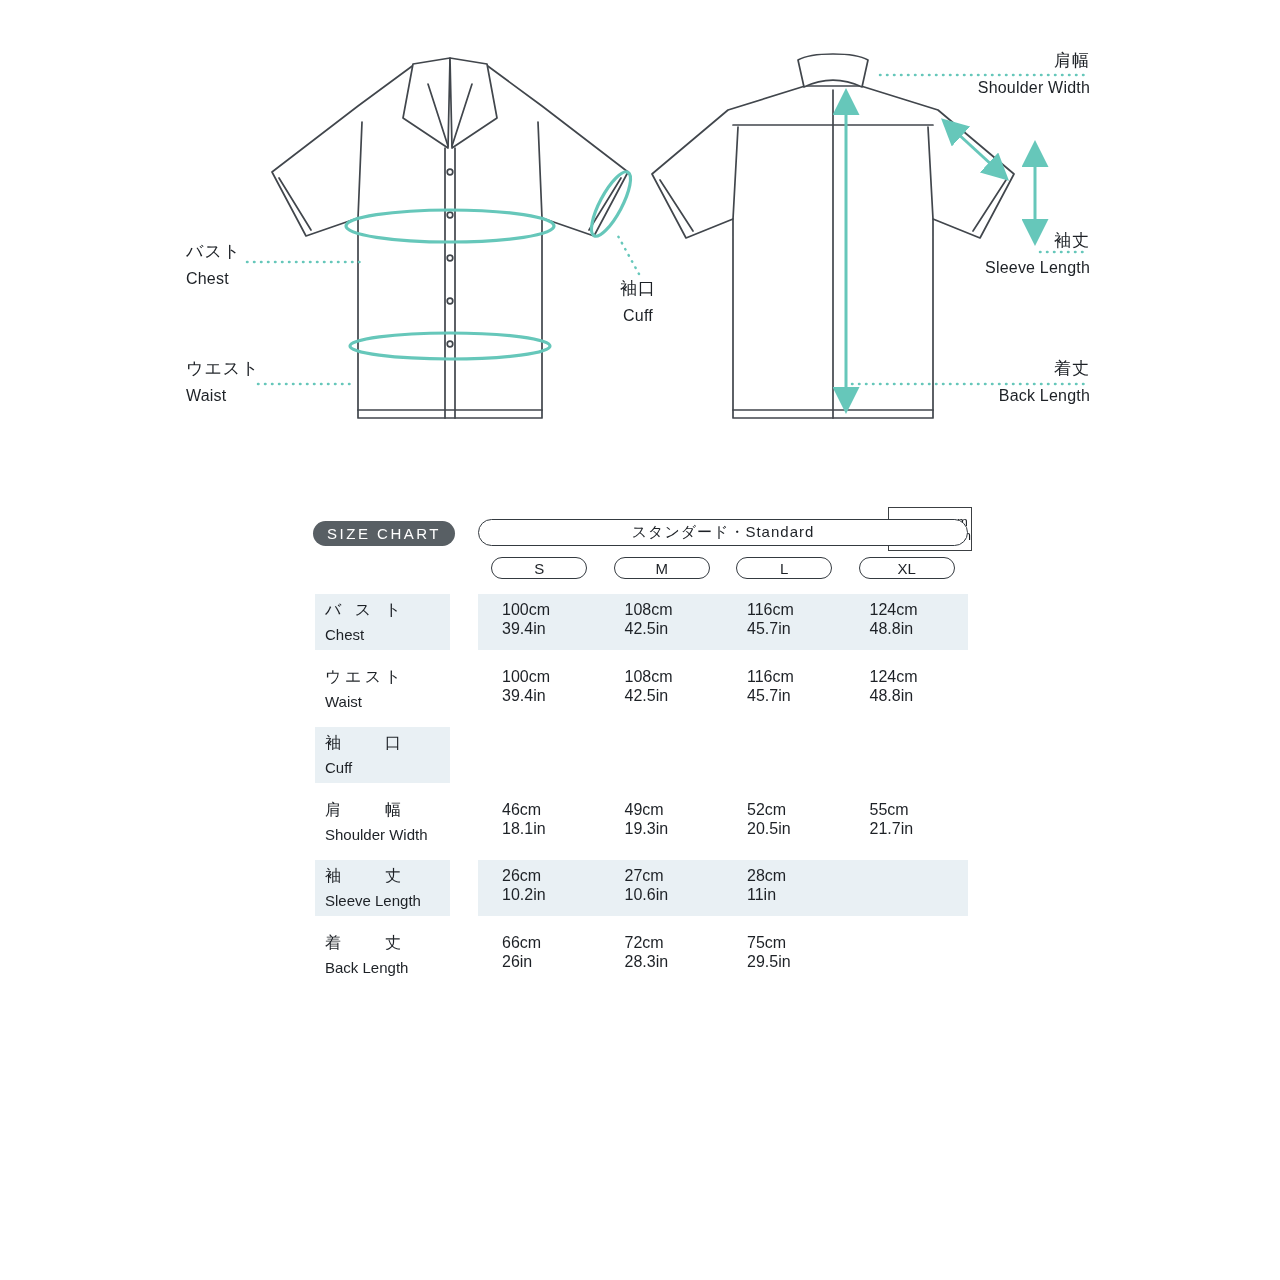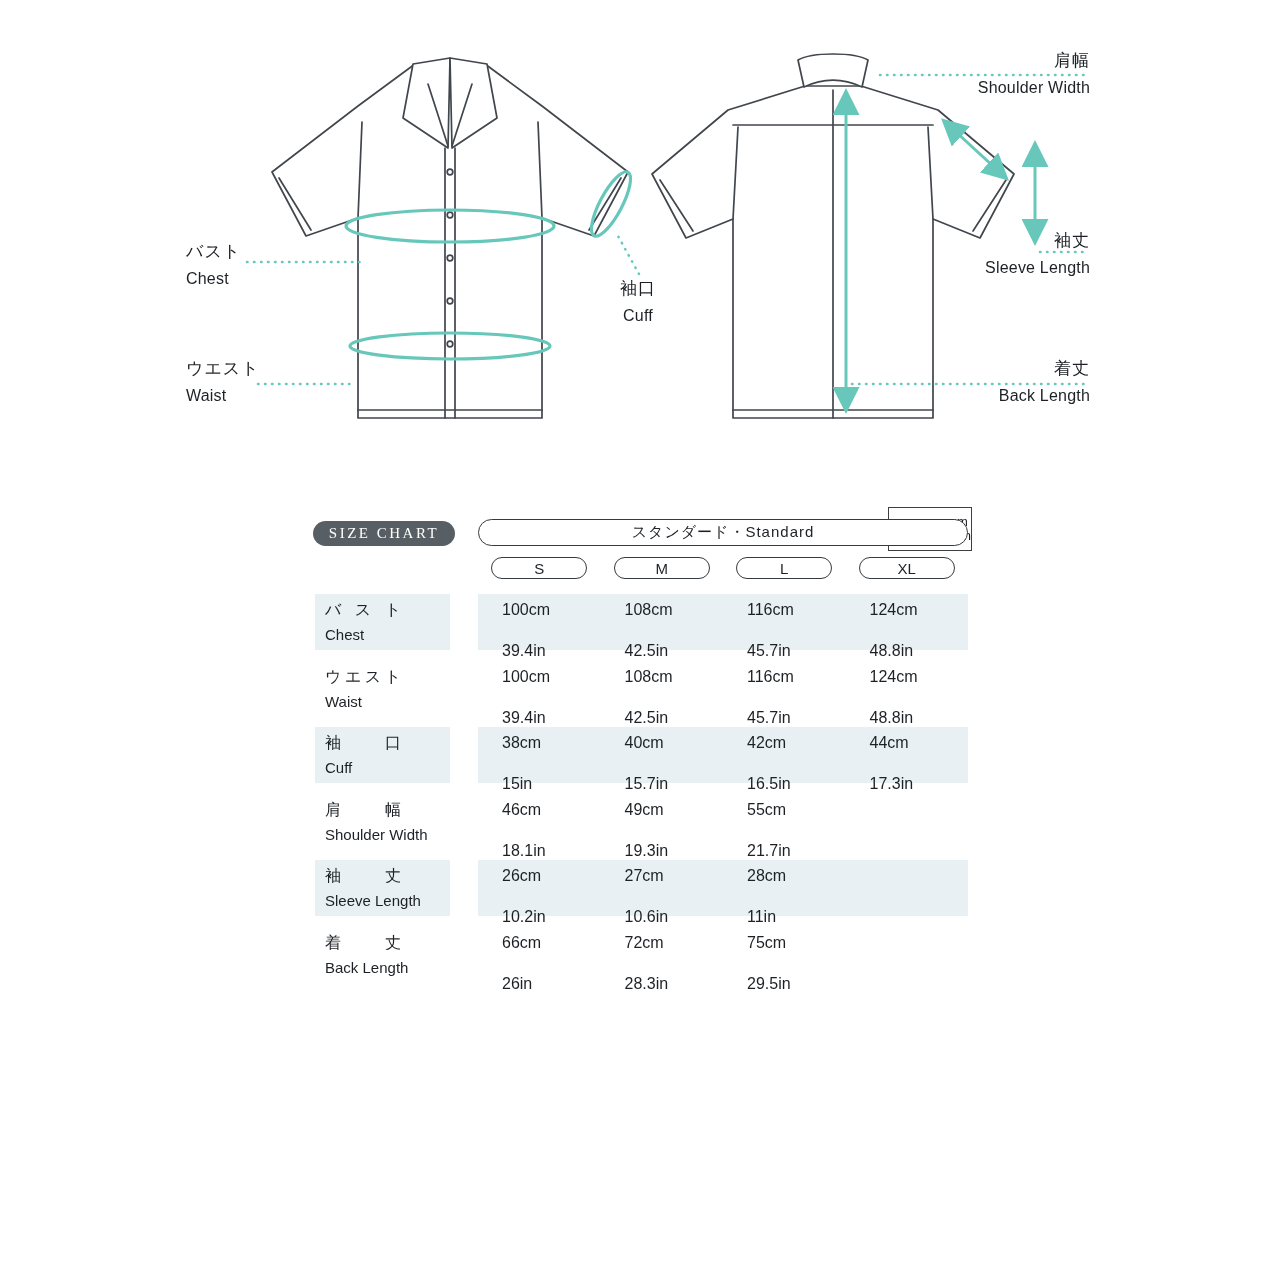--- a/index.html
+++ b/index.html
@@ -24,21 +24,21 @@
     display:flex;align-items:center;justify-content:center;gap:16px;background:#fff;margin-top:39px;
   }
   .unit-word{font-size:15px;}
   .unit-stack{display:flex;flex-direction:column;font-size:13px;line-height:14px;text-align:center;}
 
   
   .chart-title{
     position:absolute;left:313px;top:521px;width:142px;height:25px;
     background:#585f64;color:#ffffff;border-radius:13px;
     display:flex;align-items:center;justify-content:center;
-    font-size:15px;letter-spacing:2.5px;font-family:Liberation Serif, serif;
+    font-size:15px;letter-spacing:2.5px;
   }
   .category-box{
     position:absolute;left:478px;top:519px;width:490px;height:27px;box-sizing:border-box;
     border:1.4px solid #343a40;border-radius:14px;background:#fff;
     display:flex;align-items:center;justify-content:center;
     font-size:15px;letter-spacing:1px;text-align:right;
   }
   .size-pills{
     position:absolute;left:478px;top:557px;width:490px;height:22px;
     display:grid;grid-template-columns:repeat(4,1fr);
@@ -54,21 +54,21 @@
   .trow{display:flex;height:56px;margin-bottom:10.5px;}
   .trow:nth-child(odd) .rlabel,
   .trow:nth-child(odd) .rvals{background:#e9f0f4;}
   .rlabel{width:135px;margin-right:28px;box-sizing:border-box;padding:6px 0 0 10px;}
   .rjp{font-size:16px;line-height:19px;width:76px;display:inline-block;
        text-align:justify;text-align-last:justify;}
   .ren{font-size:15px;line-height:18px;margin-top:7px;}
   .rvals{width:490px;display:grid;grid-template-columns:repeat(4,1fr);}
   .cell{box-sizing:border-box;padding:6px 0 0 24px;display:flex;flex-direction:column;}
   .vcm{font-size:16px;line-height:19px;}
-  .vin{font-size:16px;line-height:19px;margin-top:22px;}
+  .vin{font-size:16px;line-height:19px;margin-top:0;}
 </style>
 </head>
 <body>
 
 <div class="canvas">
 
   <svg width="1280" height="470" viewBox="0 0 1280 470" style="position:absolute;left:0;top:0;">
     <defs>
       <marker id="ah" viewBox="0 0 10 10" refX="8.5" refY="5" markerWidth="9" markerHeight="9" orient="auto-start-reverse">
         <path d="M0,0 L10,5 L0,10 Z" fill="#66c7ba"></path>
@@ -223,55 +223,41 @@
             <span class="vin">48.8in</span>
           </div>
       </div>
     </div>
 
     <div class="trow">
       <div class="rlabel">
         <span class="rjp">袖口</span>
         <div class="ren">Cuff</div>
       </div>
-      <div class="rvals">
-        <div class="cell">
-            <span class="vcm">38cm</span>
-            <span class="vin">15in</span>
-          </div>
-        <div class="cell">
-            <span class="vcm">40cm</span>
-            <span class="vin">15.7in</span>
-          </div>
-        <div class="cell">
-            <span class="vcm">42cm</span>
-            <span class="vin">16.5in</span>
-          </div>
-        <div class="cell">
-            <span class="vcm">44cm</span>
-            <span class="vin">17.3in</span>
-          </div>
-      </div>
     </div>
 
     <div class="trow">
       <div class="rlabel">
         <span class="rjp">肩幅</span>
         <div class="ren">Shoulder Width</div>
       </div>
       <div class="rvals">
         <div class="cell">
             <span class="vcm">46cm</span>
             <span class="vin">18.1in</span>
           </div>
         <div class="cell">
             <span class="vcm">49cm</span>
             <span class="vin">19.3in</span>
           </div>
         <div class="cell">
+            <span class="vcm">52cm</span>
+            <span class="vin">20.5in</span>
+          </div>
+        <div class="cell">
             <span class="vcm">55cm</span>
             <span class="vin">21.7in</span>
           </div>
       </div>
     </div>
 
     <div class="trow">
       <div class="rlabel">
         <span class="rjp">袖丈</span>
         <div class="ren">Sleeve Length</div>

